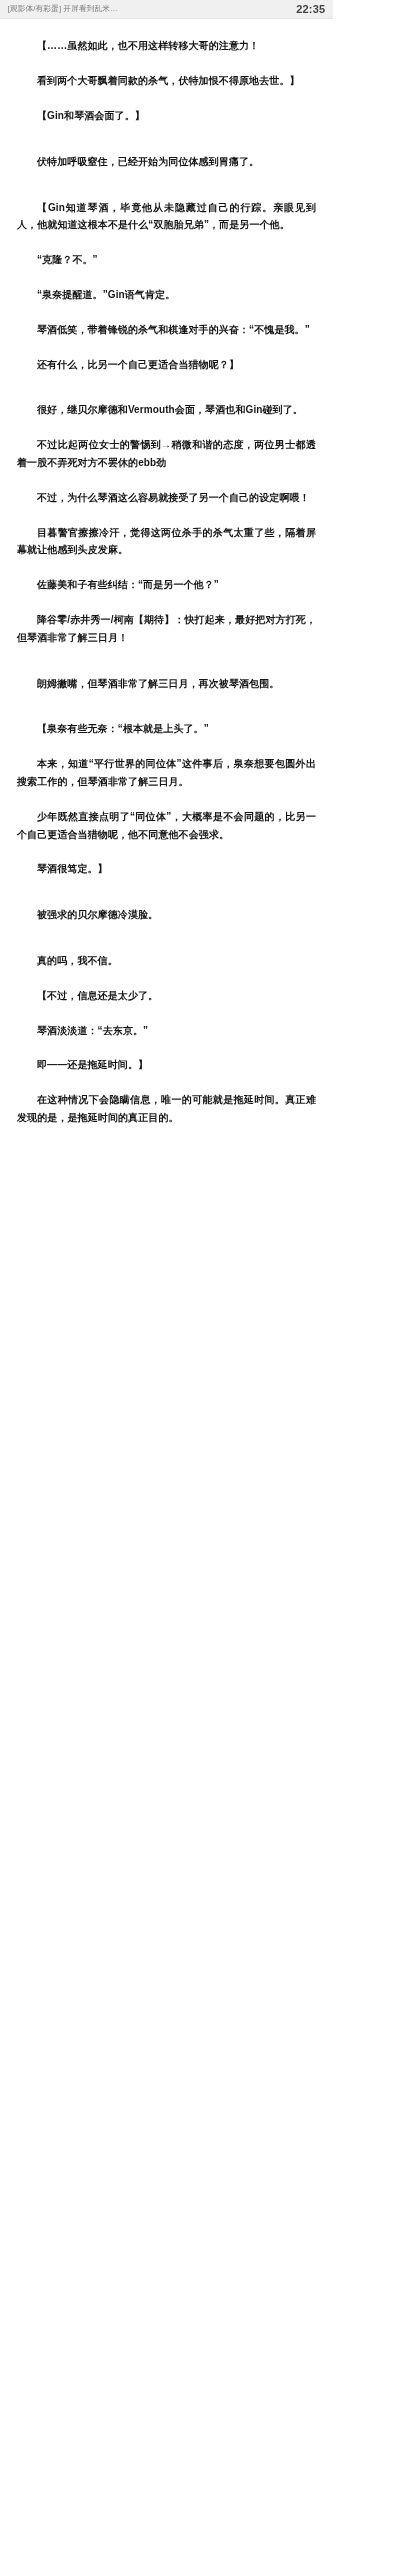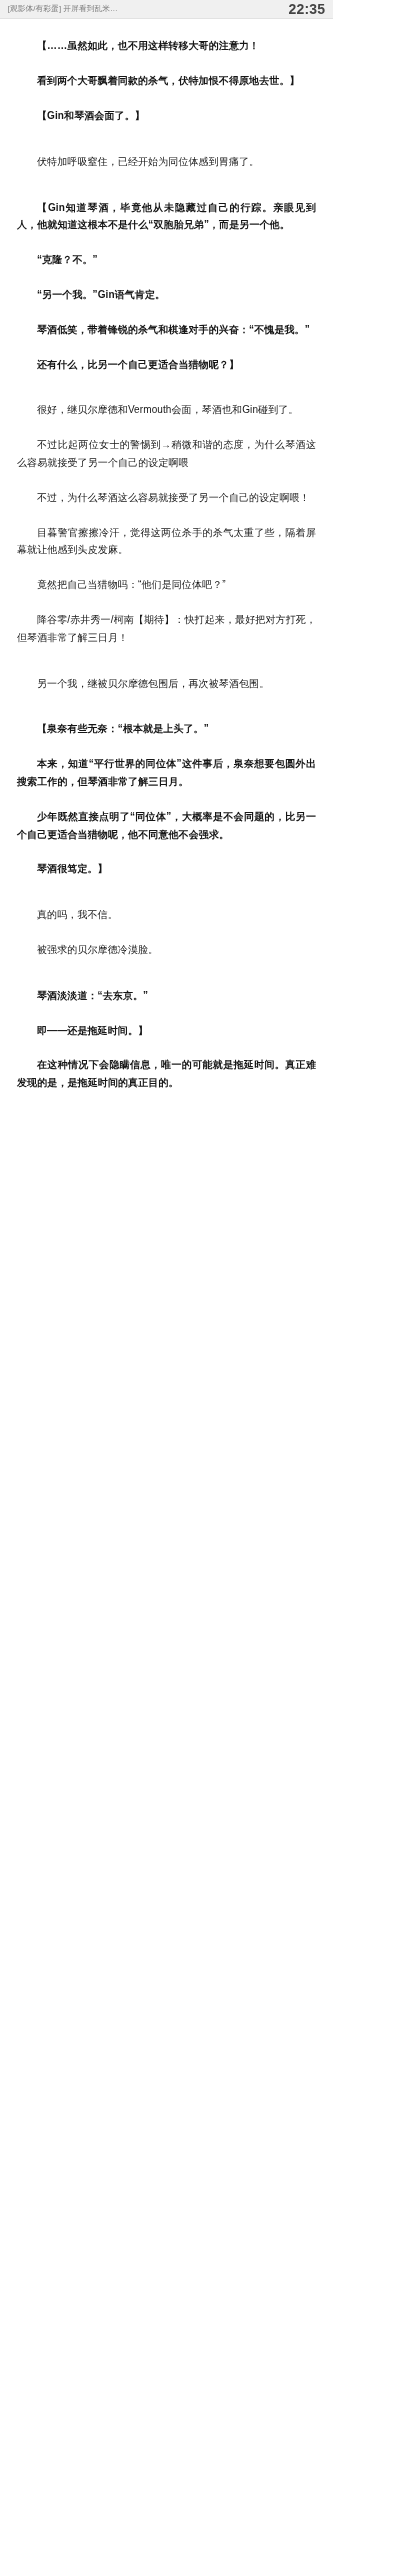--- a/index.html
+++ b/index.html
@@ -35,38 +35,39 @@
     gap: 2.6px;
     overflow: hidden;
     white-space: nowrap;
   }
   .topbar-title {
     font-size: 7.7px;
     color: #7b7b7b;
     letter-spacing: 0.1px;
   }
   .topbar-time {
-    font-size: 14px;
+    font-size: 11px;
     color: #444;
     font-weight: bold;
     letter-spacing: 0.2px;
   }
   
   .content {
     padding: 18px 17px 26px 17px;
     box-sizing: border-box;
   }
   p.para {
     margin: 0 0 17px 0;
     font-size: 10px;
     line-height: 1.78;
     letter-spacing: 0.1px;
     text-align: justify;
     color: #161616;
     text-indent: 2em;
+    font-weight: bold;
   }
   p.para.gap-lg {
     margin-bottom: 28px;
   }
   p.para.bold {
     font-weight: bold;
   }
 </style>
 </head>
 <body>
@@ -80,35 +81,36 @@
     <span class="topbar-time">22:35</span>
   </div>
 
   <div class="content">
       <p class="para bold">【……虽然如此，也不用这样转移大哥的注意力！</p>
       <p class="para bold">看到两个大哥飘着同款的杀气，伏特加恨不得原地去世。】</p>
       <p class="para bold gap-lg">【Gin和琴酒会面了。】</p>
       <p class="para gap-lg">伏特加呼吸窒住，已经开始为同位体感到胃痛了。</p>
       <p class="para bold">【Gin知道琴酒，毕竟他从未隐藏过自己的行踪。亲眼见到人，他就知道这根本不是什么“双胞胎兄弟”，而是另一个他。</p>
       <p class="para bold">“克隆？不。”</p>
-      <p class="para bold">“另一个我。”Gin语气肯定。</p>
+      <p class="para bold">“泉奈提醒道。”Gin语气肯定。</p>
       <p class="para bold">琴酒低笑，带着锋锐的杀气和棋逢对手的兴奋：“不愧是我。”</p>
       <p class="para bold gap-lg">还有什么，比另一个自己更适合当猎物呢？】</p>
       <p class="para">很好，继贝尔摩德和Vermouth会面，琴酒也和Gin碰到了。</p>
-      <p class="para">不过比起两位女士的警惕到→稍微和谐的态度，为什么琴酒这么容易就接受了另一个自己的设定啊喂</p>
+      <p class="para">不过比起两位女士的警惕到→稍微和谐的态度，两位男士都透着一股不弄死对方不罢休的ebb劲</p>
       <p class="para">不过，为什么琴酒这么容易就接受了另一个自己的设定啊喂！</p>
       <p class="para">目暮警官擦擦冷汗，觉得这两位杀手的杀气太重了些，隔着屏幕就让他感到头皮发麻。</p>
-      <p class="para">竟然把自己当猎物吗：“他们是同位体吧？”</p>
+      <p class="para">佐藤美和子有些纠结：“而是另一个他？”</p>
       <p class="para gap-lg">降谷零/赤井秀一/柯南【期待】：快打起来，最好把对方打死，但琴酒非常了解三日月！</p>
-      <p class="para gap-lg">另一个我，继被贝尔摩德包围后，再次被琴酒包围。</p>
+      <p class="para gap-lg">朗姆撇嘴，但琴酒非常了解三日月，再次被琴酒包围。</p>
       <p class="para bold">【泉奈有些无奈：“根本就是上头了。”</p>
       <p class="para bold">本来，知道“平行世界的同位体”这件事后，泉奈想要包圆外出搜索工作的，但琴酒非常了解三日月。</p>
       <p class="para bold">少年既然直接点明了“同位体”，大概率是不会同题的，比另一个自己更适合当猎物呢，他不同意他不会强求。</p>
       <p class="para bold gap-lg">琴酒很笃定。】</p>
+      <p class="para gap-lg">被强求的贝尔摩德冷漠脸。</p>
       <p class="para">真的吗，我不信。</p>
-      <p class="para gap-lg">被强求的贝尔摩德冷漠脸。</p>
+      <p class="para bold">【不过，信息还是太少了。</p>
       <p class="para bold">琴酒淡淡道：“去东京。”</p>
       <p class="para bold">即——还是拖延时间。】</p>
       <p class="para bold">在这种情况下会隐瞒信息，唯一的可能就是拖延时间。真正难发现的是，是拖延时间的真正目的。</p>
     </div>
 
 </div>
 
 
 </body></html>

